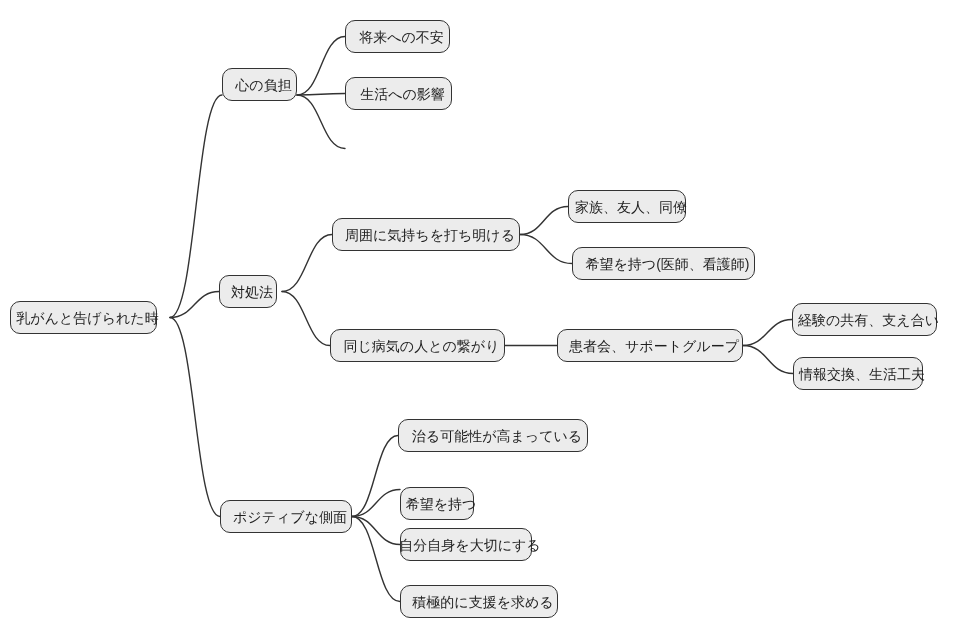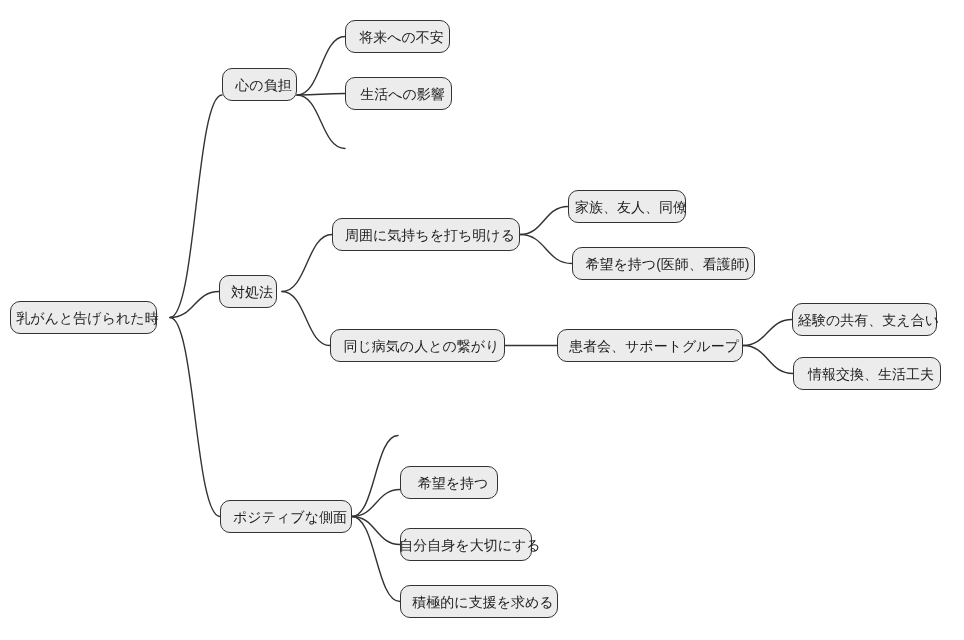--- a/index.html
+++ b/index.html
@@ -91,24 +91,25 @@
   <div class="node" style="left:568px;top:190px;width:118px">家族、友人、同僚</div>
 
   <div class="node" style="left:572px;top:247px;width:183px">希望を持つ(医師、看護師)</div>
 
   <div class="node" style="left:330px;top:329px;width:175px">同じ病気の人との繋がり</div>
 
   <div class="node" style="left:557px;top:329px;width:186px">患者会、サポートグループ</div>
 
   <div class="node" style="left:792px;top:303px;width:145px">経験の共有、支え合い</div>
 
-  <div class="node" style="left:793px;top:357px;width:148px">情報交換、生活工夫</div>
+  <div class="node" style="left:793px;top:357px;width:130px">情報交換、生活工夫</div>
 
   <div class="node" style="left:220px;top:500px;width:132px">ポジティブな側面</div>
 
+  <div class="node" style="left:398px;top:419px;width:190px">治る可能性が高まっている</div>
 
-  <div class="node" style="left:400px;top:466px;width:98px">希望を持つ</div>
+  <div class="node" style="left:400px;top:487px;width:74px">希望を持つ</div>
 
   <div class="node" style="left:400px;top:528px;width:132px">自分自身を大切にする</div>
 
   <div class="node" style="left:400px;top:585px;width:158px">積極的に支援を求める</div>
 
 </div>
 
 </body></html>

